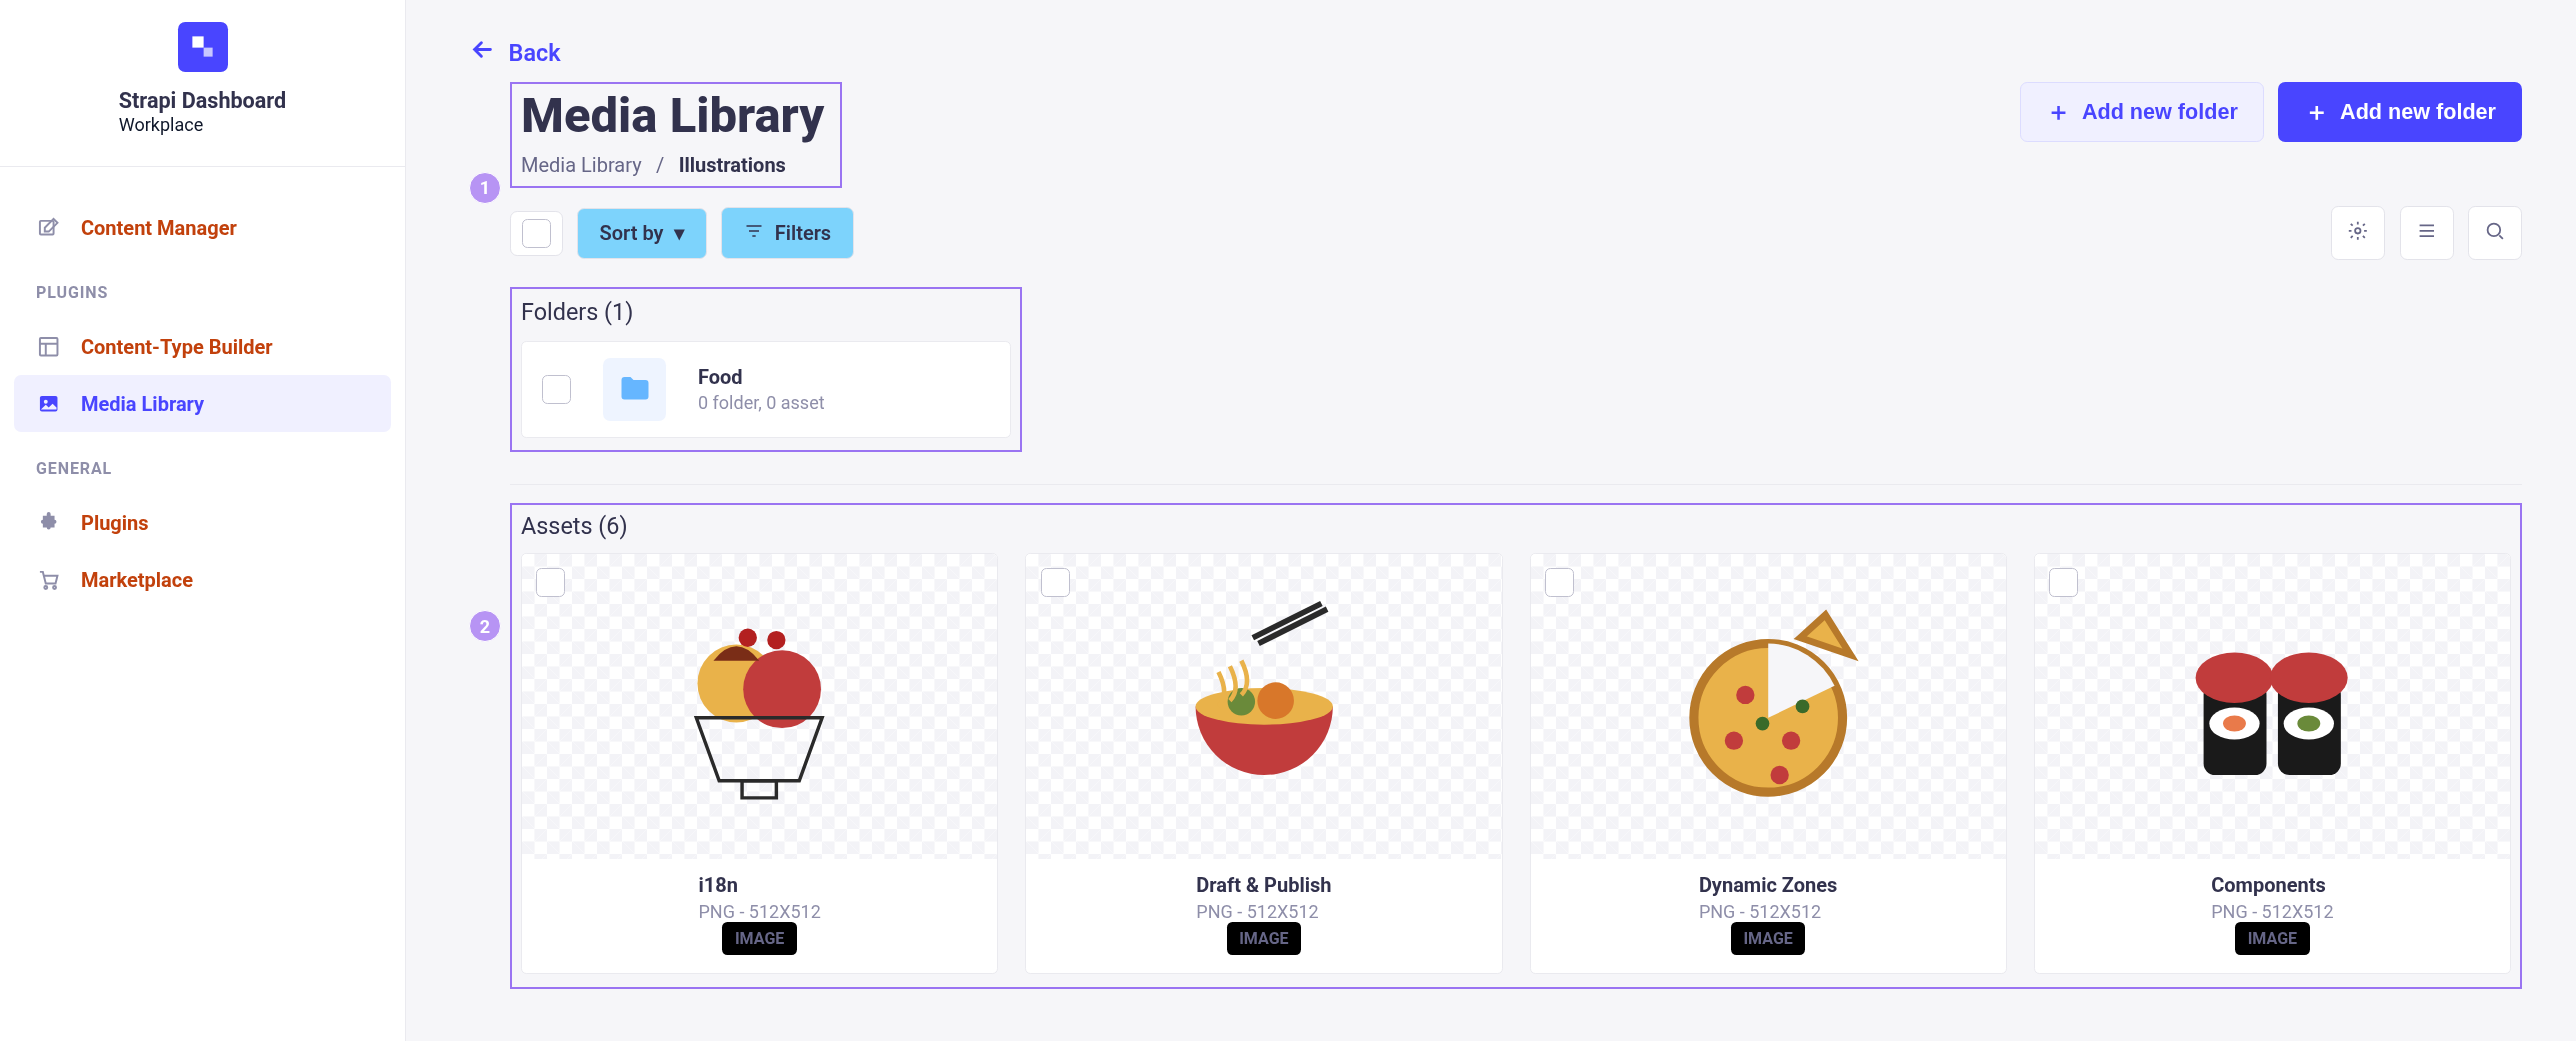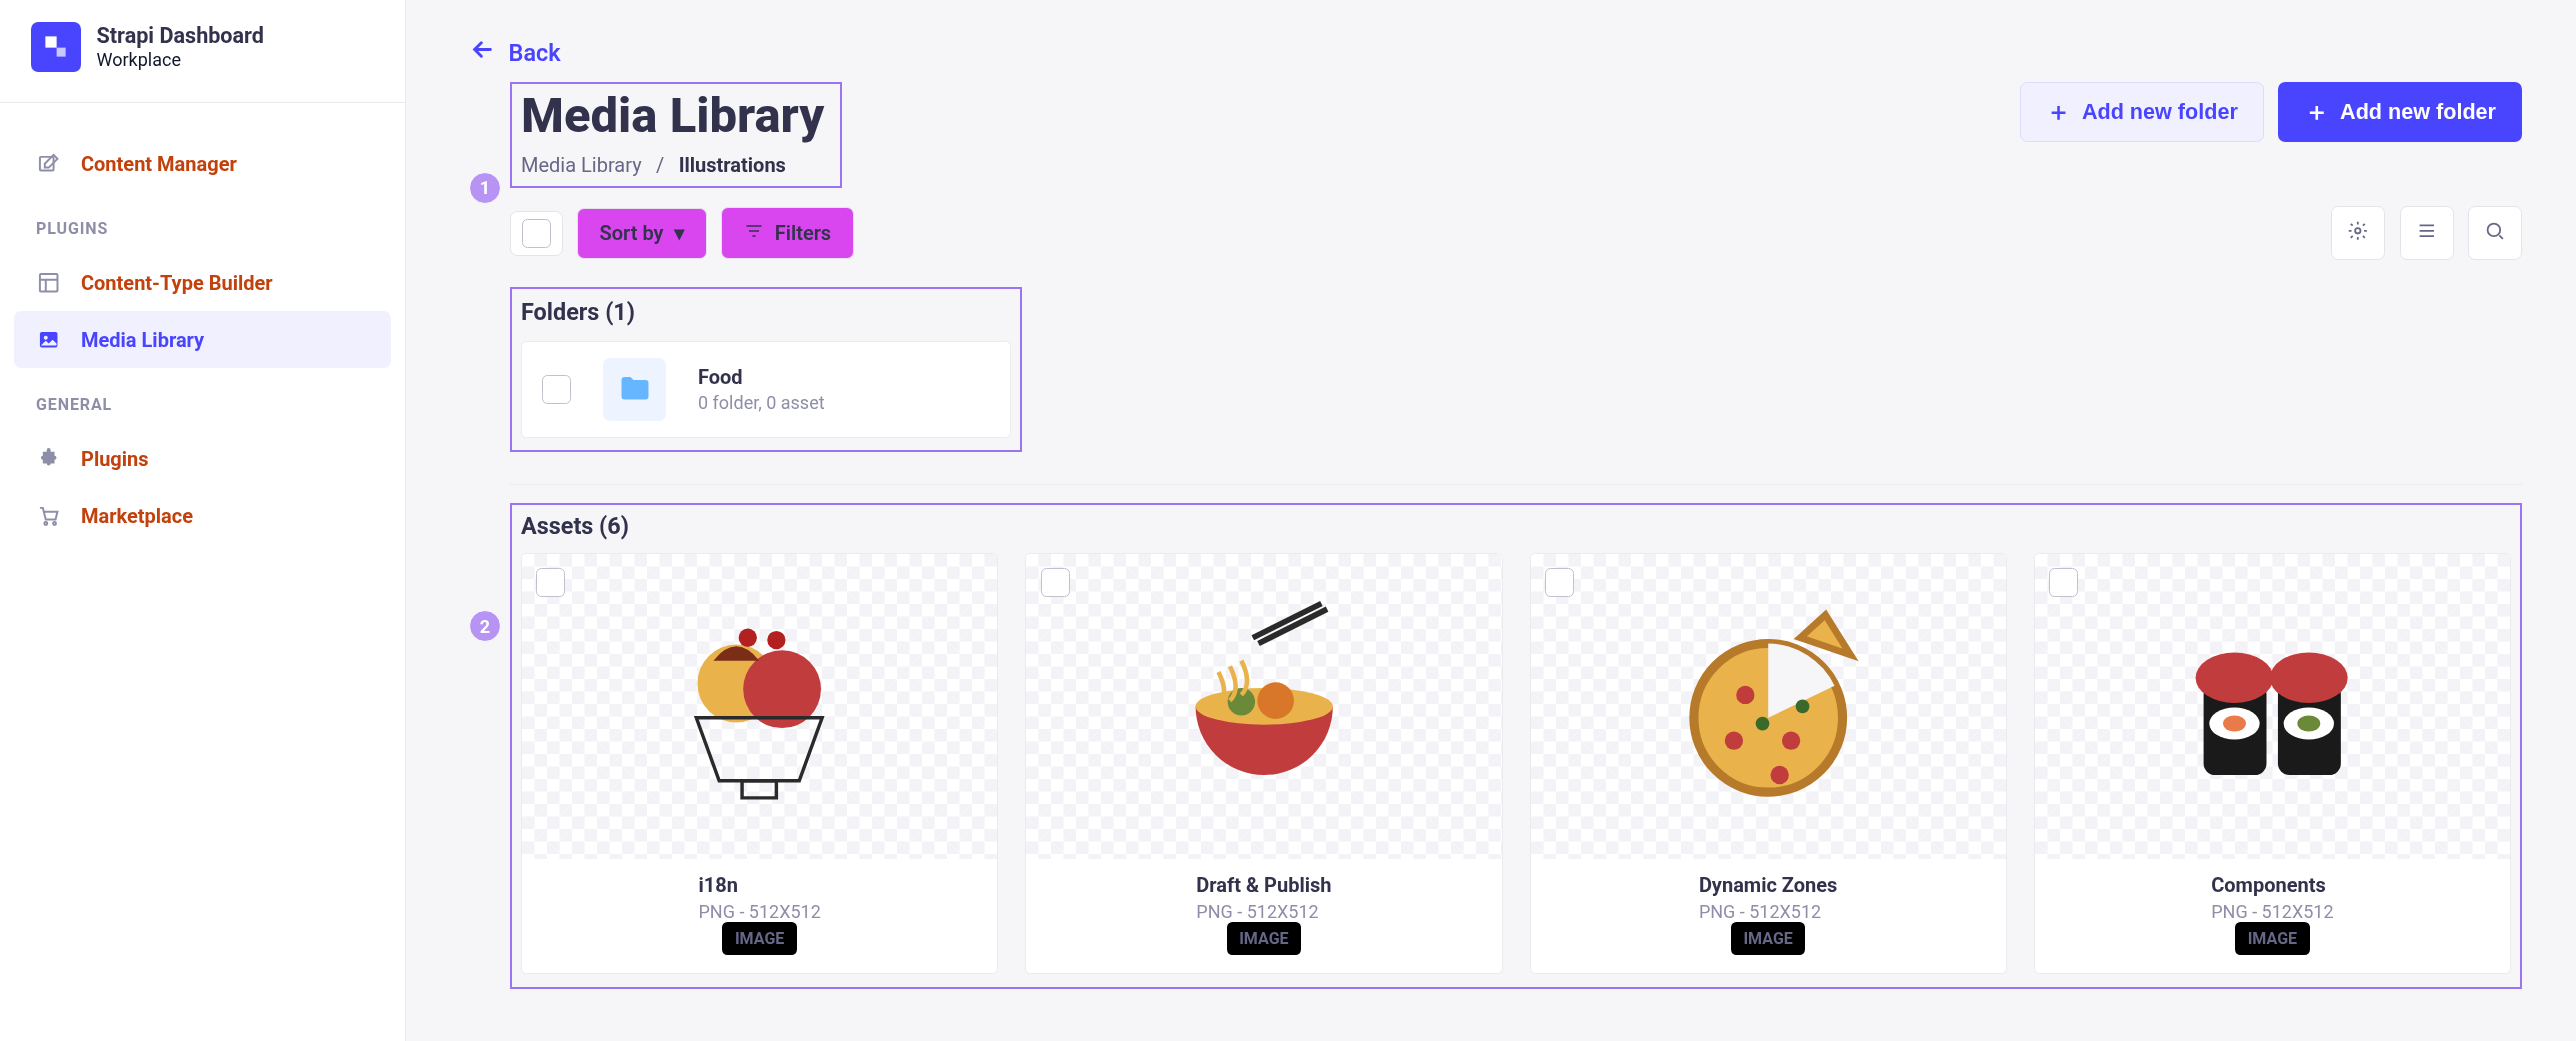--- a/index.html
+++ b/index.html
@@ -23,20 +23,21 @@
     flex-direction: column;
     padding-top: 21.6px;
     flex-shrink: 0;
   }
   .brand {
     display: flex;
     align-items: center;
     gap: 16px;
     padding: 0 30.5px 30.5px 30.5px;
     border-bottom: 0.9px solid #eaeaef;
+    flex-direction: column;
   }
   .brand-logo {
     width: 50px; height: 50px;
     border-radius: 7.2px;
     background: #4945ff;
     display: flex; align-items: center; justify-content: center;
   }
   .brand-logo svg { width: 27px; height: 27px; }
   .brand-text .title { font-size: 21.6px; font-weight: 700; color: #32324d; }
   .brand-text .subtitle { font-size: 18px; color: #0f172a; margin-top: 1.8px; }
@@ -109,32 +110,32 @@
     margin-top: 18px;
   }
   .toolbar-left { display: flex; gap: 14.4px; align-items: center; }
   .cb {
     width: 29px; height: 29px; border: 1.8px solid #c0c0cf; border-radius: 5.4px; background:#fff;
     cursor: pointer;
   }
   .cb-wrap { padding: 7.2px 10.8px; border:0.9px solid #e3e3ea; border-radius:7.2px; background:#fff; }
   .pill {
     display: inline-flex; align-items: center; gap: 10.8px;
-    border: 0.9px solid #e3e3ea; background: #d946ef; border-radius: 7.2px;
+    border: 0.9px solid #e3e3ea; background: #7dd3fc; border-radius: 7.2px;
     padding: 12.6px 21.6px; font-size: 20px; color: #32324d; font-weight: 600;
     cursor: pointer;
   }
   .toolbar-right { display: flex; gap: 14.4px; }
   .icon-btn {
     width: 54px; height: 54px; border: 0.9px solid #e3e3ea; background:#fff;
     border-radius: 7.2px; display:flex; align-items:center; justify-content:center;
     color:#666687; cursor:pointer;
   }
 
-  .section-title { font-size: 23.4px; font-weight: 700; color:#32324d; }
+  .section-title { font-size: 23.4px; font-weight: 400; color:#32324d; }
   .folders-block {
     margin-top: 27px;
     border: 2.7px solid #9a74f2;
     padding: 9px 9px 12.6px 9px;
     width: 512px;
   }
   .folder-card {
     margin-top: 14.4px;
     border: 0.9px solid #eaeaef; border-radius: 5.4px; background:#fff;
     display:flex; align-items:center; gap: 32px;

